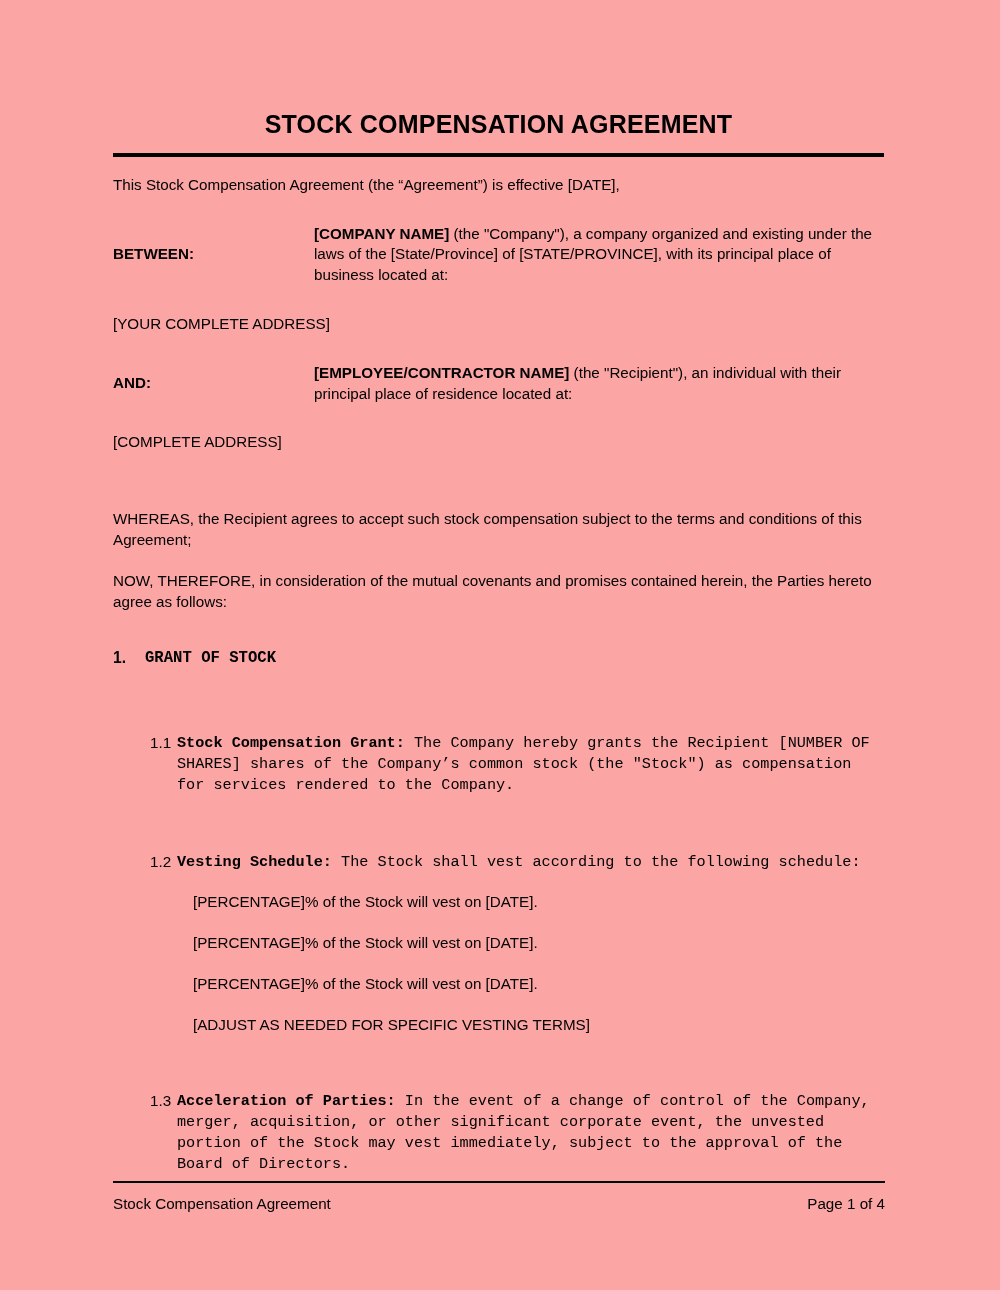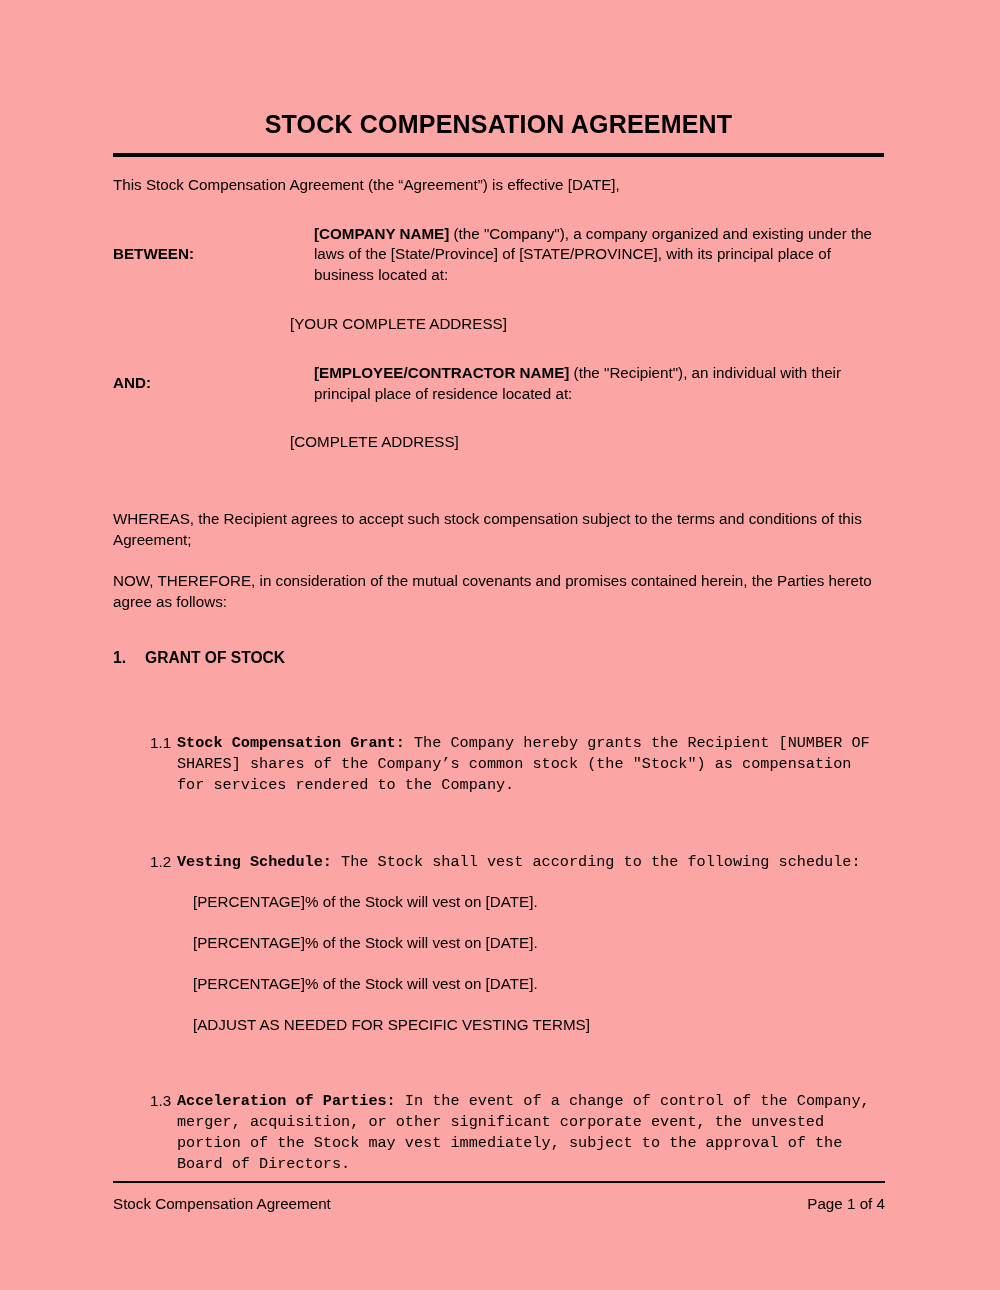--- a/index.html
+++ b/index.html
@@ -65,37 +65,37 @@
     gap: 24px;
   }
   .party-label {
     flex: 0 0 177px;
     font-weight: bold;
   }
   .party-value {
     flex: 1 1 auto;
   }
   .party-address {
-    margin-left: 177px;
     font-size: 15.2px;
     line-height: 20.8px;
   }
 
   
   .section-heading {
     display: flex;
     font-size: 15.6px;
     font-weight: bold;
     line-height: 20.8px;
   }
   .section-num {
     flex: 0 0 32px;
   }
   .section-title {
     flex: 1 1 auto;
+    font-family: Liberation Mono, monospace;
   }
 
   
   .clause {
     display: flex;
     font-size: 15.2px;
     line-height: 20.8px;
     margin-left: 37px;
     margin-top: 36px;
   }

